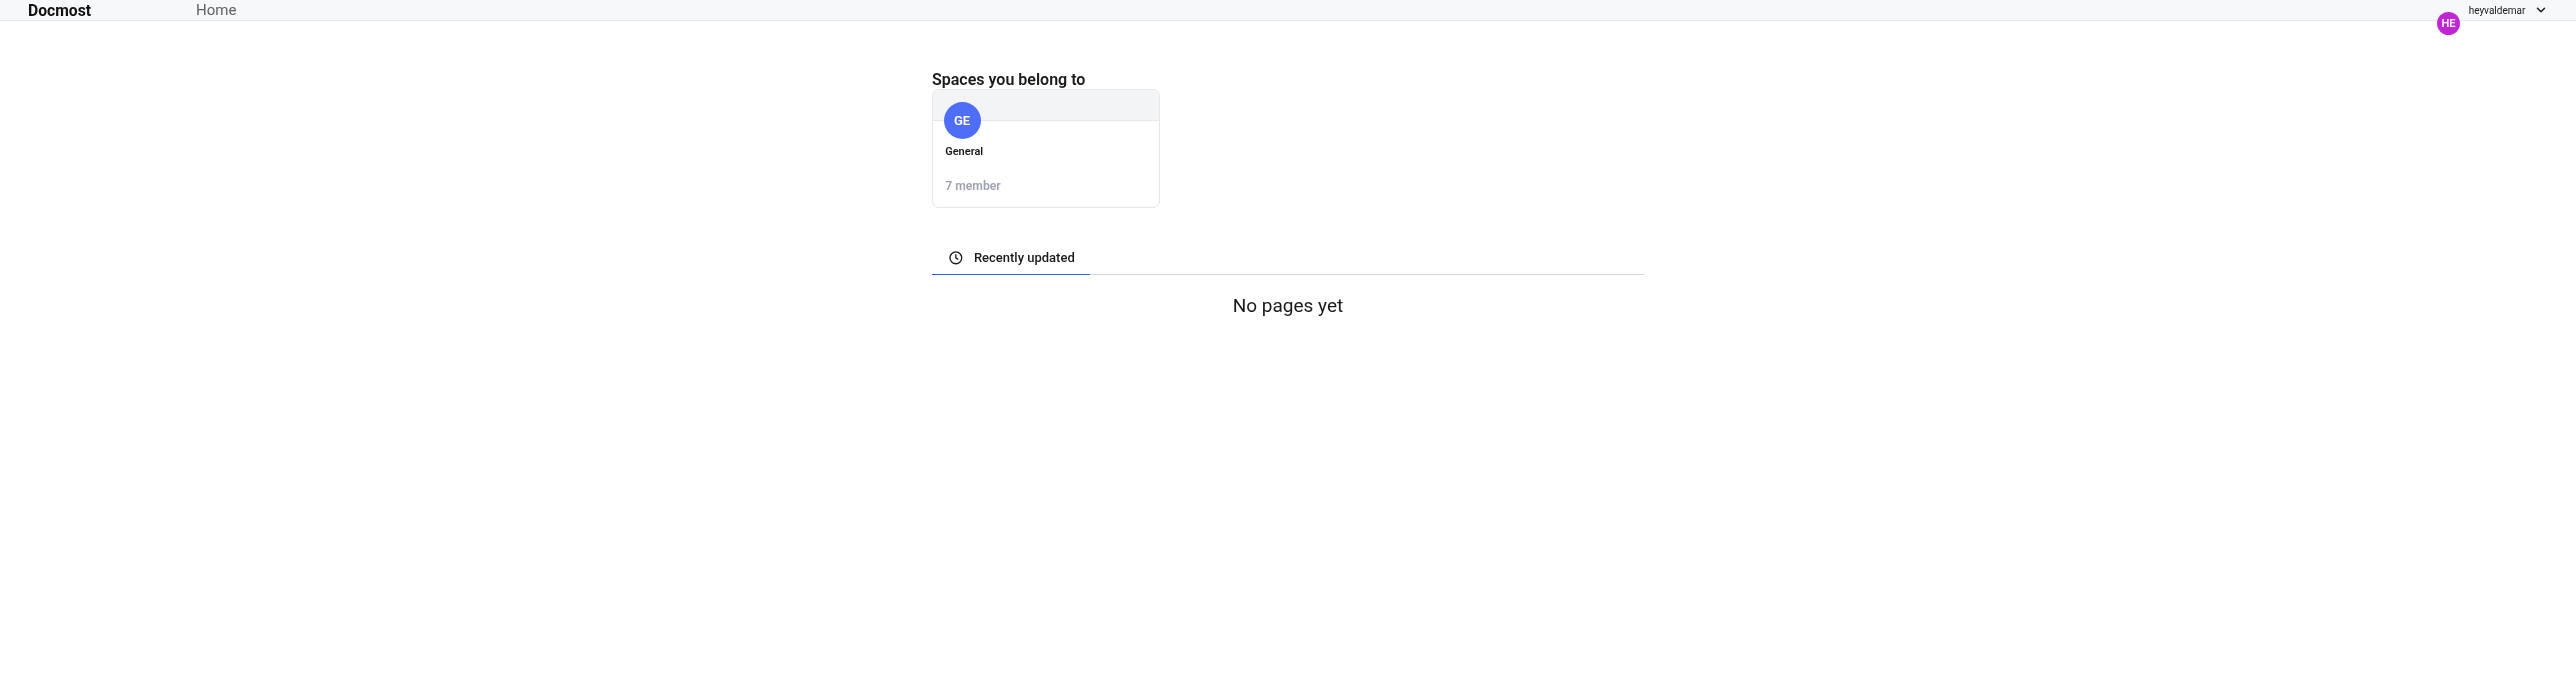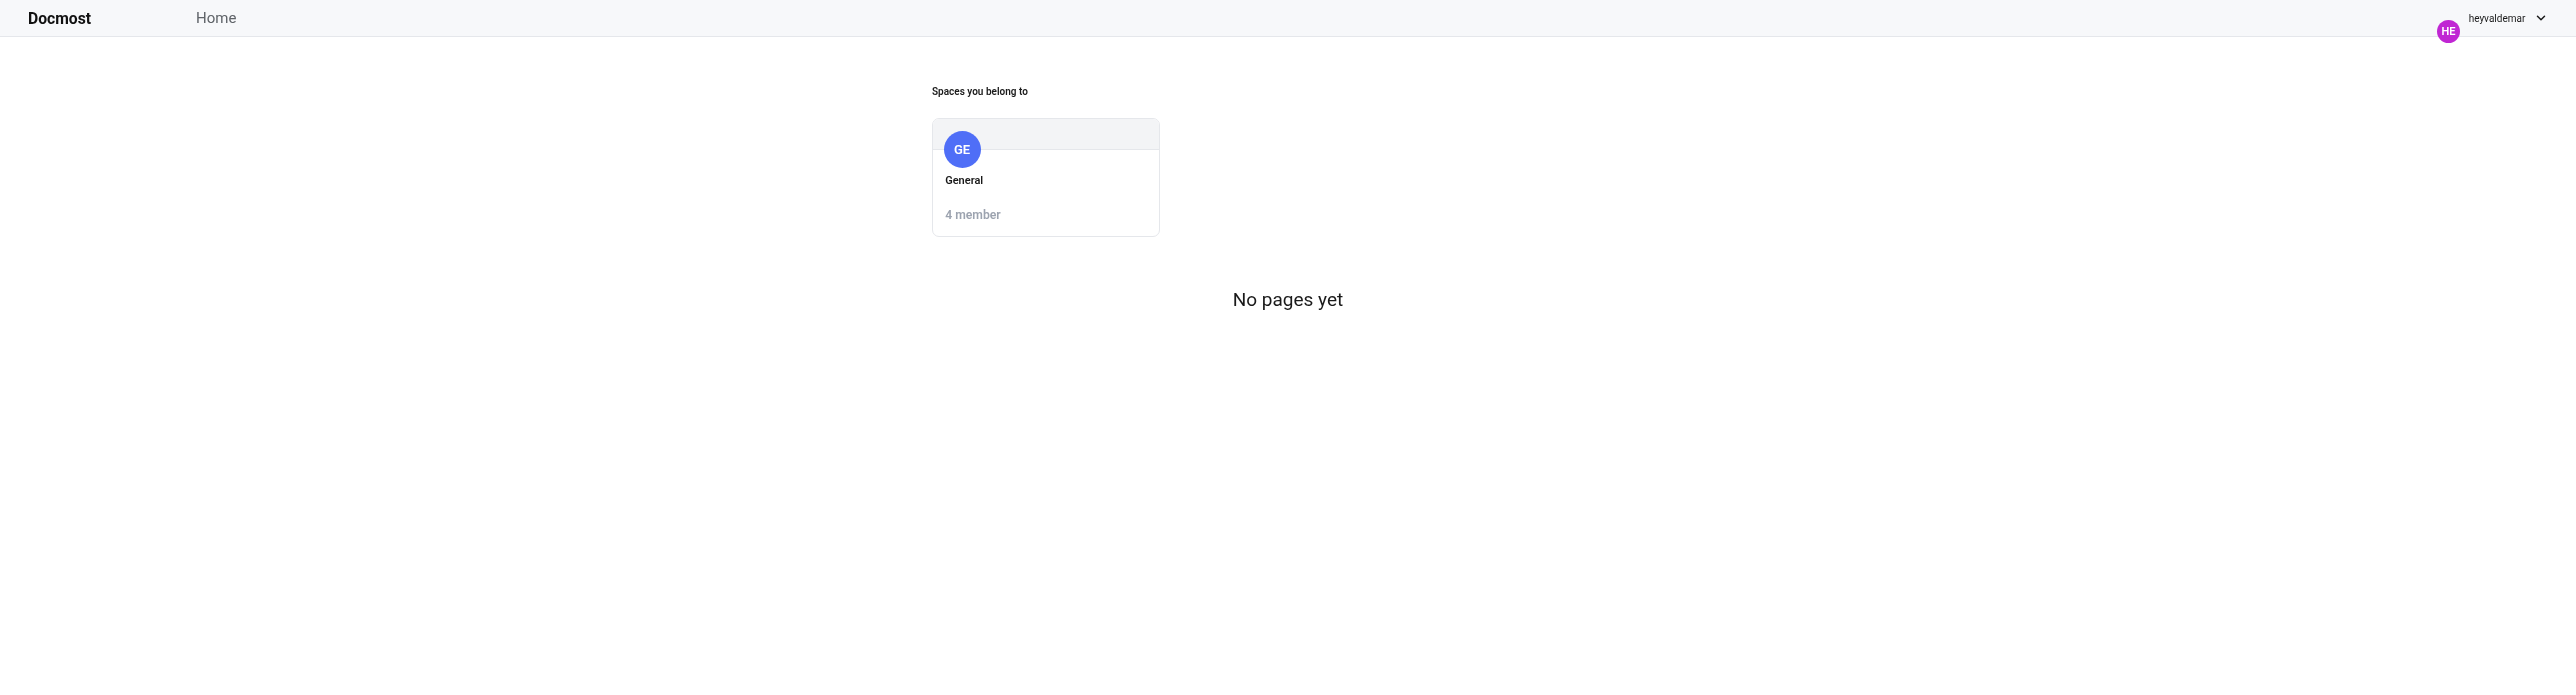--- a/index.html
+++ b/index.html
@@ -10,21 +10,21 @@
     body {
       font-family: -apple-system, BlinkMacSystemFont, "Segoe UI", Roboto, Helvetica, Arial, sans-serif;
       background: #ffffff;
       color: #1a1a1a;
     }
     .header {
       display: flex;
       align-items: center;
       justify-content: space-between;
       padding: 0 28px;
-      height: 37px;
+      height: 21px;
       background: #f7f8fa;
       border-bottom: 0.9px solid #e5e7eb;
     }
     .header-left {
       display: flex;
       align-items: center;
       gap: 105px;
     }
     .brand {
       font-size: 15.7px;
@@ -65,24 +65,23 @@
       display: flex;
       align-items: center;
       justify-content: center;
     }
     .main {
       max-width: 712px;
       margin: 0 auto;
       padding: 49px 0 0 0;
     }
     .section-title {
-      font-size: 10px;
-      font-weight: 600;
-      color: #1a1a1a;
-      margin-bottom: 21px;
+      font-size: 16px;
+      font-weight: 600;
+      color: #1a1a1a;
     }
     .space-card {
       width: 228px;
       border: 0.9px solid #e5e7eb;
       border-radius: 7px;
       overflow: hidden;
       cursor: pointer;
       margin-bottom: 32px;
     }
     .space-card-header {
@@ -175,20 +174,31 @@
 
 <main class="main">
   <h2 class="section-title">Spaces you belong to</h2>
 
   <div class="space-card">
     <div class="space-card-header">
       <div class="space-avatar">GE</div>
     </div>
     <div class="space-card-body">
       <div class="space-name">General</div>
-      <div class="space-members">4 member</div>
+      <div class="space-members">7 member</div>
     </div>
   </div>
 
+  <div class="tabs">
+    <div class="tab active">
+      <span class="tab-icon">
+        <svg width="15.7" height="15.7" viewBox="0 0 24 24" fill="none" stroke="#1a1a1a" stroke-width="2" stroke-linecap="round" stroke-linejoin="round">
+            <circle cx="12" cy="12" r="9"></circle>
+            <polyline points="12 7 12 12 15 14"></polyline>
+          </svg>
+      </span>
+      <span>Recently updated</span>
+    </div>
+  </div>
 
   <div class="empty-state">No pages yet</div>
 </main>
 
 
 </body></html>

